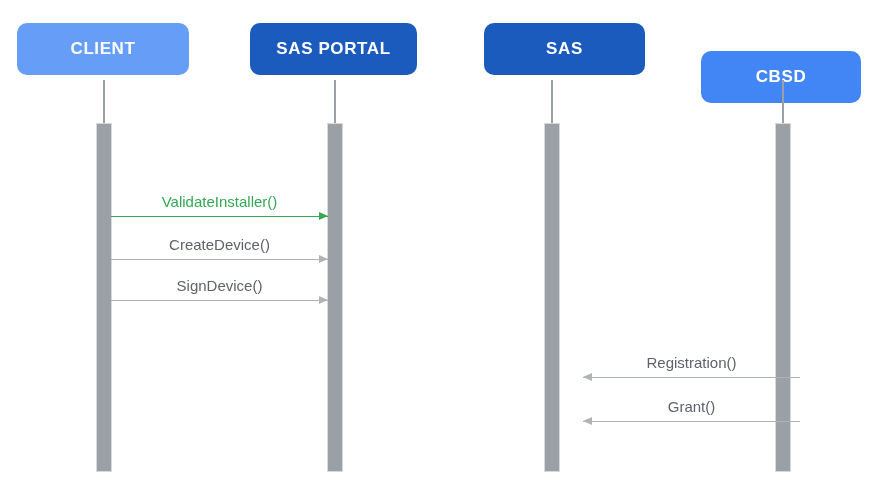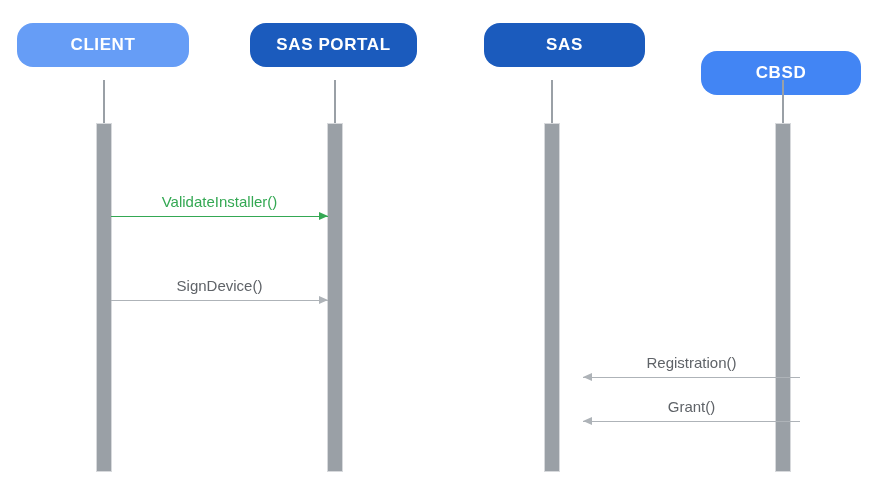--- a/index.html
+++ b/index.html
@@ -1,21 +1,21 @@
 <!DOCTYPE html>
 <html><head>
 <meta charset="utf-8">
 <style>
   html,body{margin:0;padding:0;background:#ffffff;}
   body{font-family:"Liberation Sans", sans-serif;}
   .canvas{position:relative;width:883px;height:497px;background:#ffffff;overflow:hidden;}
 
   
   .actor-box{
-    position:absolute;top:23px;height:44px;border-radius:16px;
+    position:absolute;top:23px;height:52px;border-radius:10px;
     display:flex;align-items:center;justify-content:center;
     font-size:17px;font-weight:bold;letter-spacing:0.6px;color:#fff;
     box-sizing:border-box;
   }
   .actor-client{left:17px;width:172px;}
   .actor-sas-portal{left:250px;width:167px;}
   .actor-sas{left:470px;width:161px;}
   .actor-cbsd{left:701px;width:160px;margin-top:28px;}
 
   
@@ -74,20 +74,24 @@
 
   <div class="activation act-client" style="background: rgb(154, 160, 166);"></div>
   <div class="activation act-sas-portal" style="background: rgb(154, 160, 166);"></div>
   <div class="activation act-sas" style="background: rgb(154, 160, 166);"></div>
   <div class="activation act-cbsd" style="background: rgb(154, 160, 166);"></div>
 
   <div class="message msg-group-left msg-right m1" style="--text: #34a853; --line: #34a853;">
     <div class="msg-label">ValidateInstaller()</div>
     <div class="msg-line"></div>
   </div>
+  <div class="message msg-group-left msg-right m2" style="--text: #5f6368; --line: #aeb3b8;">
+    <div class="msg-label">CreateDevice()</div>
+    <div class="msg-line"></div>
+  </div>
   <div class="message msg-group-left msg-right m3" style="--text: #5f6368; --line: #aeb3b8;">
     <div class="msg-label">SignDevice()</div>
     <div class="msg-line"></div>
   </div>
 
   <div class="message msg-group-right msg-left m4" style="--text: #5f6368; --line: #aeb3b8;">
     <div class="msg-label">Registration()</div>
     <div class="msg-line"></div>
   </div>
   <div class="message msg-group-right msg-left m5" style="--text: #5f6368; --line: #aeb3b8;">

